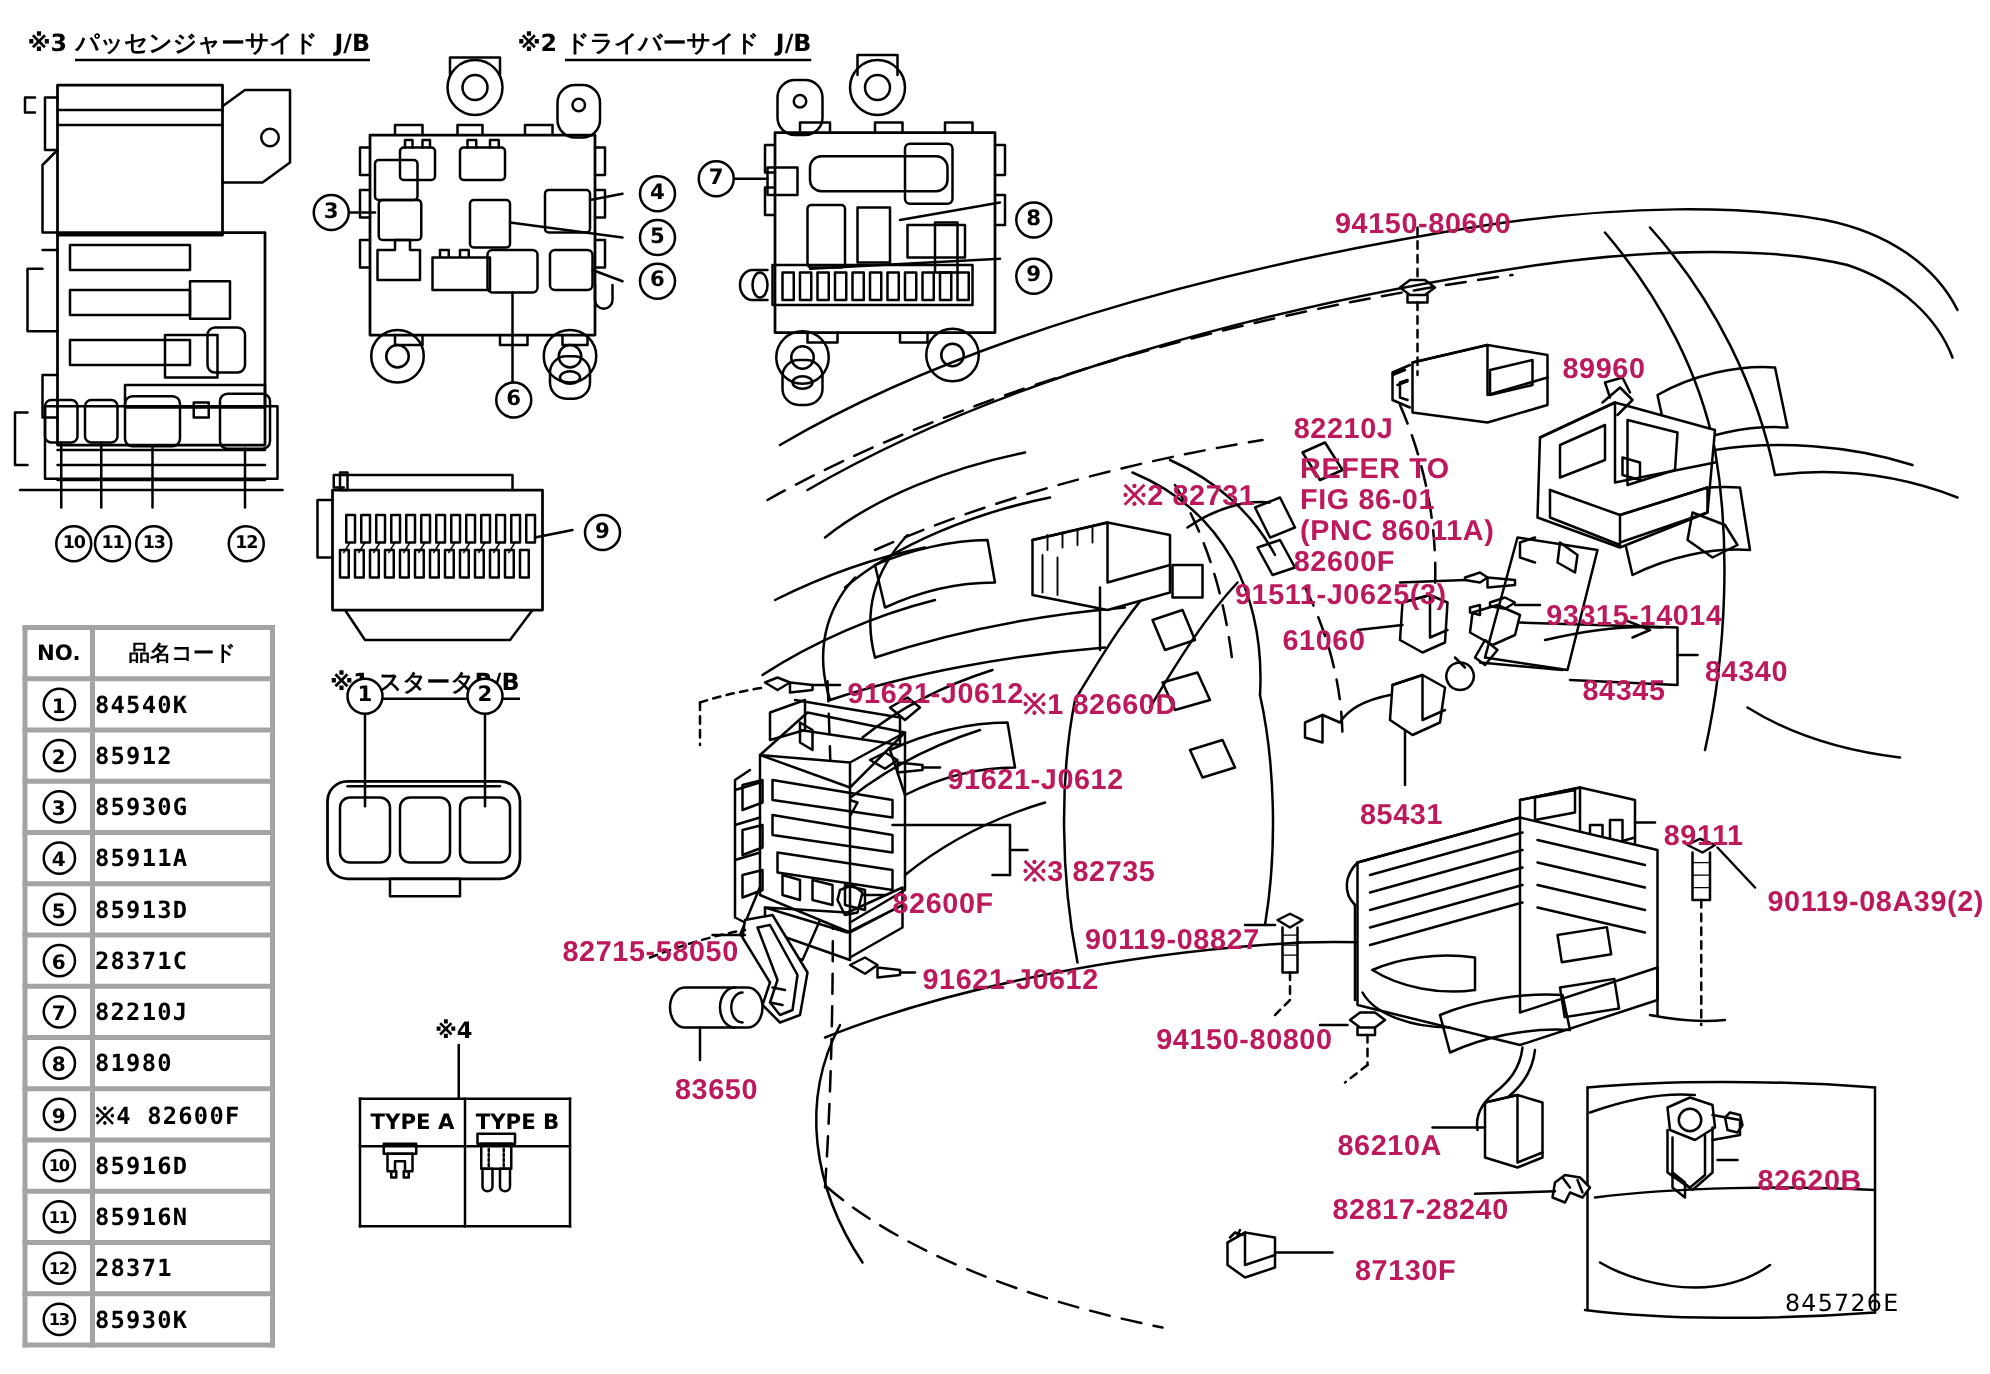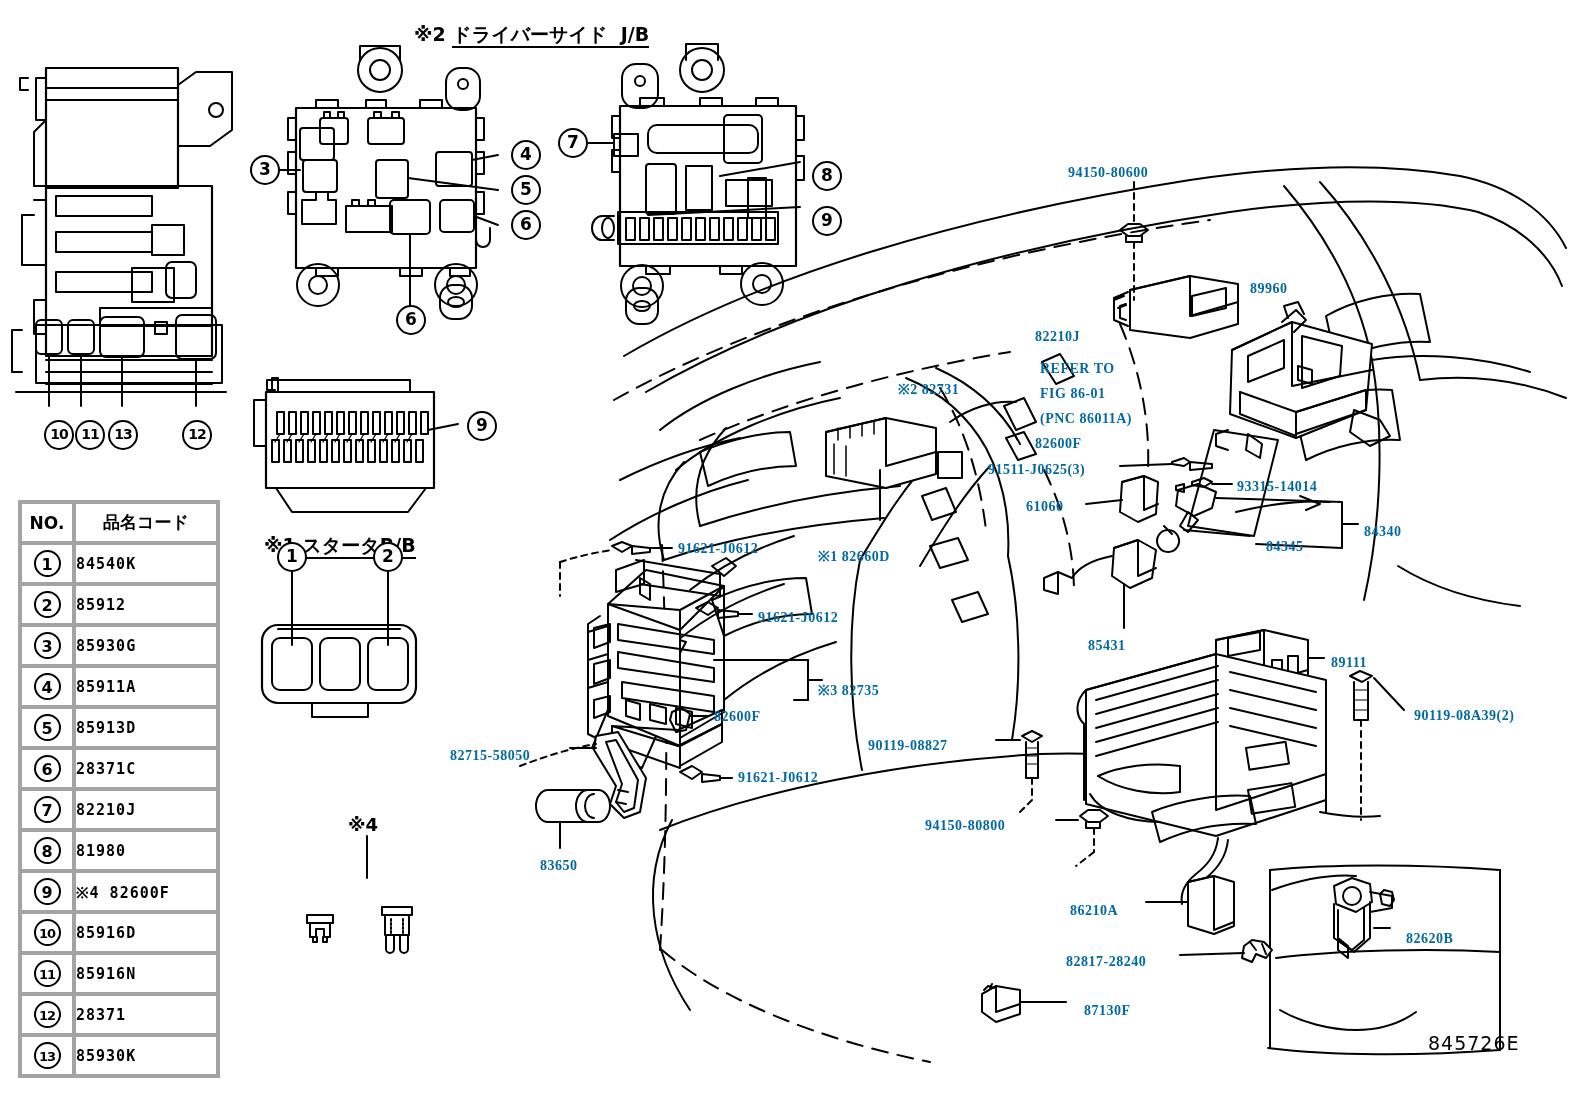--- a/index.html
+++ b/index.html
@@ -1,32 +1,32 @@
 <!DOCTYPE html>
 <html><head>
 <meta charset="utf-8">
 <style>
   html,body{margin:0;padding:0;background:#fff;}
   body{width:1592px;height:1099px;position:relative;overflow:hidden;
        font-family:"DejaVu Sans Mono","Liberation Mono",monospace;color:#000;}
   #root{position:absolute;inset:0;}
   svg{position:absolute;top:0;left:0;width:1592px;height:1099px;}
-  .lbl{position:absolute;font-family:Liberation Serif, serif;
-       font-weight:bold;font-size:14px;letter-spacing:0.5px;white-space:pre;color:#0369a1;}
+  .lbl{position:absolute;font-family:Liberation Sans, sans-serif;
+       font-weight:bold;font-size:23px;letter-spacing:0.5px;white-space:pre;color:#be185d;}
   .hdr{position:absolute;font-family:"DejaVu Sans","Liberation Sans",sans-serif;
        font-weight:bold;font-size:19px;white-space:pre;color:#000;}
   .hdr .und{border-bottom:2.5px solid #000;padding-bottom:1px;}
   .diagid{position:absolute;font-family:"DejaVu Sans","Liberation Sans",sans-serif;
           font-size:19px;letter-spacing:1px;color:#000;}
   
   #parts-table{position:absolute;left:18px;top:500px;width:202px;border-collapse:collapse;}
   #parts-table td,#parts-table th{border:4px solid #a3a3a3;height:37px;padding:0;text-align:center;
       font-family:"DejaVu Sans Mono","Liberation Mono",monospace;font-weight:bold;font-size:18px;}
   #parts-table .c-no{width:50px;}
-  #parts-table .c-code{text-align:left;padding-left:0;font-size:15px;letter-spacing:1px;}
+  #parts-table .c-code{text-align:left;padding-left:0;font-size:19px;letter-spacing:1px;}
   #parts-table th{font-size:17px;font-family:"DejaVu Sans","Liberation Sans",sans-serif;}
   .circnum{display:inline-block;width:27px;height:27px;line-height:25px;border:2px solid #000;
       border-radius:50%;font-size:16px;font-family:"DejaVu Sans","Liberation Sans",sans-serif;
       font-weight:bold;text-align:center;box-sizing:border-box;}
   .circnum.two{font-size:13px;letter-spacing:-1px;}
   
   #type-table{position:absolute;left:287px;top:878px;border-collapse:collapse;}
   #type-table td{border:2px solid #000;width:80px;height:34px;text-align:center;
       font-family:"DejaVu Sans","Liberation Sans",sans-serif;font-weight:bold;font-size:17px;}
   #type-table td.body{height:60px;}
@@ -537,20 +537,21 @@
     <path d="M1380 894 l4 -4 l8 2 l2 8 l-4 6 l-8 -2 z"></path>
     <path d="M1334 904 l0 34 l20 14 l16 -14 l0 -36"></path>
     <path d="M1338 910 l0 30 l14 10 l12 -10 l0 -32"></path>
     <path d="M1338 938 l0 12 l10 8 l0 -12 z"></path>
     <line x1="1374" y1="928" x2="1390" y2="928"></line>
   </g>
 
   </g>
 </svg>
 
+<div class="hdr" style="left:22px;top:22px;"><span>※3</span> <span class="und">パッセンジャーサイド  J/B</span></div>
 <div class="hdr" style="left:414px;top:22px;"><span>※2</span> <span class="und">ドライバーサイド  J/B</span></div>
 <div class="hdr" style="left:264px;top:533px;"><span>※1</span> <span class="und">スタータR/B</span></div>
 <div class="hdr" style="left:348px;top:814px;font-size:18px;"><span>※4</span></div>
 
 <table id="parts-table">
   <thead>
     <tr>
       <th class="c-no">NO.</th>
       <th>品名コード</th>
     </tr>
@@ -604,20 +605,32 @@
           <td class="c-no"><span class="circnum two">12</span></td>
           <td class="c-code">28371</td>
         </tr>
         <tr>
           <td class="c-no"><span class="circnum two">13</span></td>
           <td class="c-code">85930K</td>
         </tr>
       </tbody>
 </table>
 
+<table id="type-table">
+  <tbody>
+        <tr>
+    <td>TYPE A</td>
+    <td>TYPE B</td>
+  </tr>
+  <tr>
+    <td class="body"></td>
+    <td class="body"></td>
+  </tr>
+</tbody>
+    </table>
 
 <div id="markers-layer">
       <div class="marker two" style="left: 44px; top: 420px;">10</div>
       <div class="marker two" style="left: 75px; top: 420px;">11</div>
       <div class="marker two" style="left: 108px; top: 420px;">13</div>
       <div class="marker two" style="left: 182px; top: 420px;">12</div>
       <div class="marker" style="left: 250px; top: 155px;">3</div>
       <div class="marker" style="left: 511px; top: 140px;">4</div>
       <div class="marker" style="left: 511px; top: 175px;">5</div>
       <div class="marker" style="left: 511px; top: 210px;">6</div>

